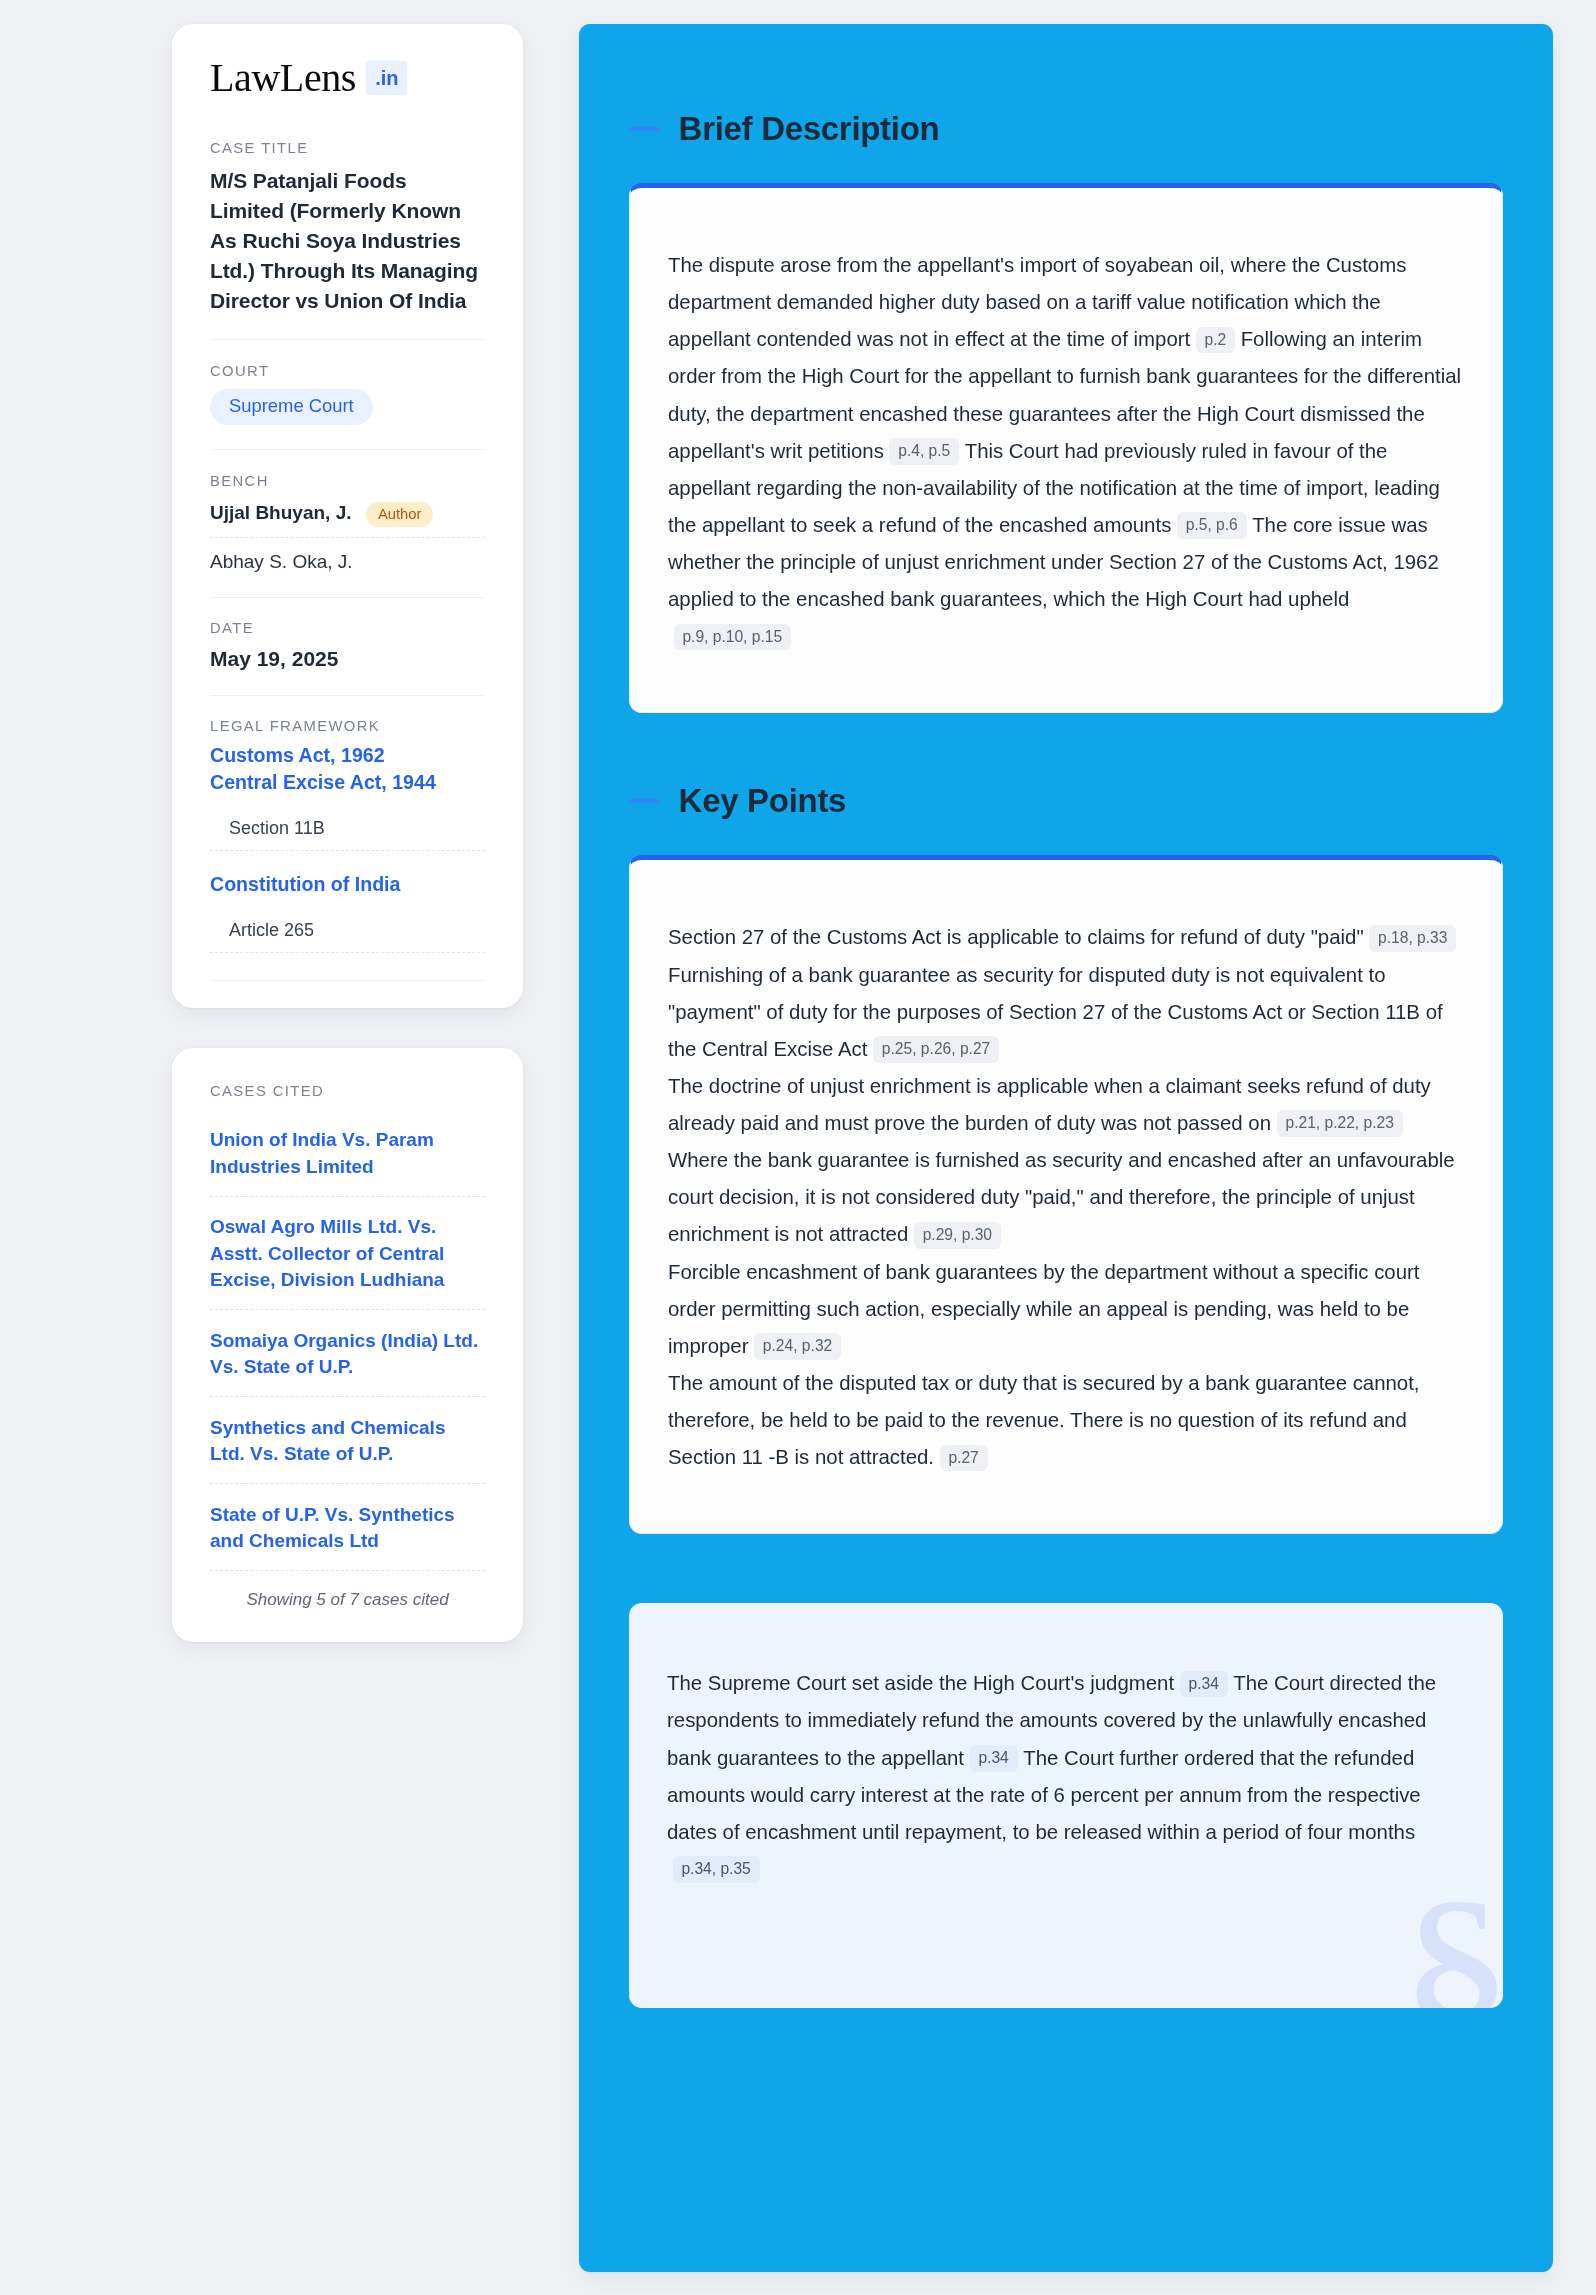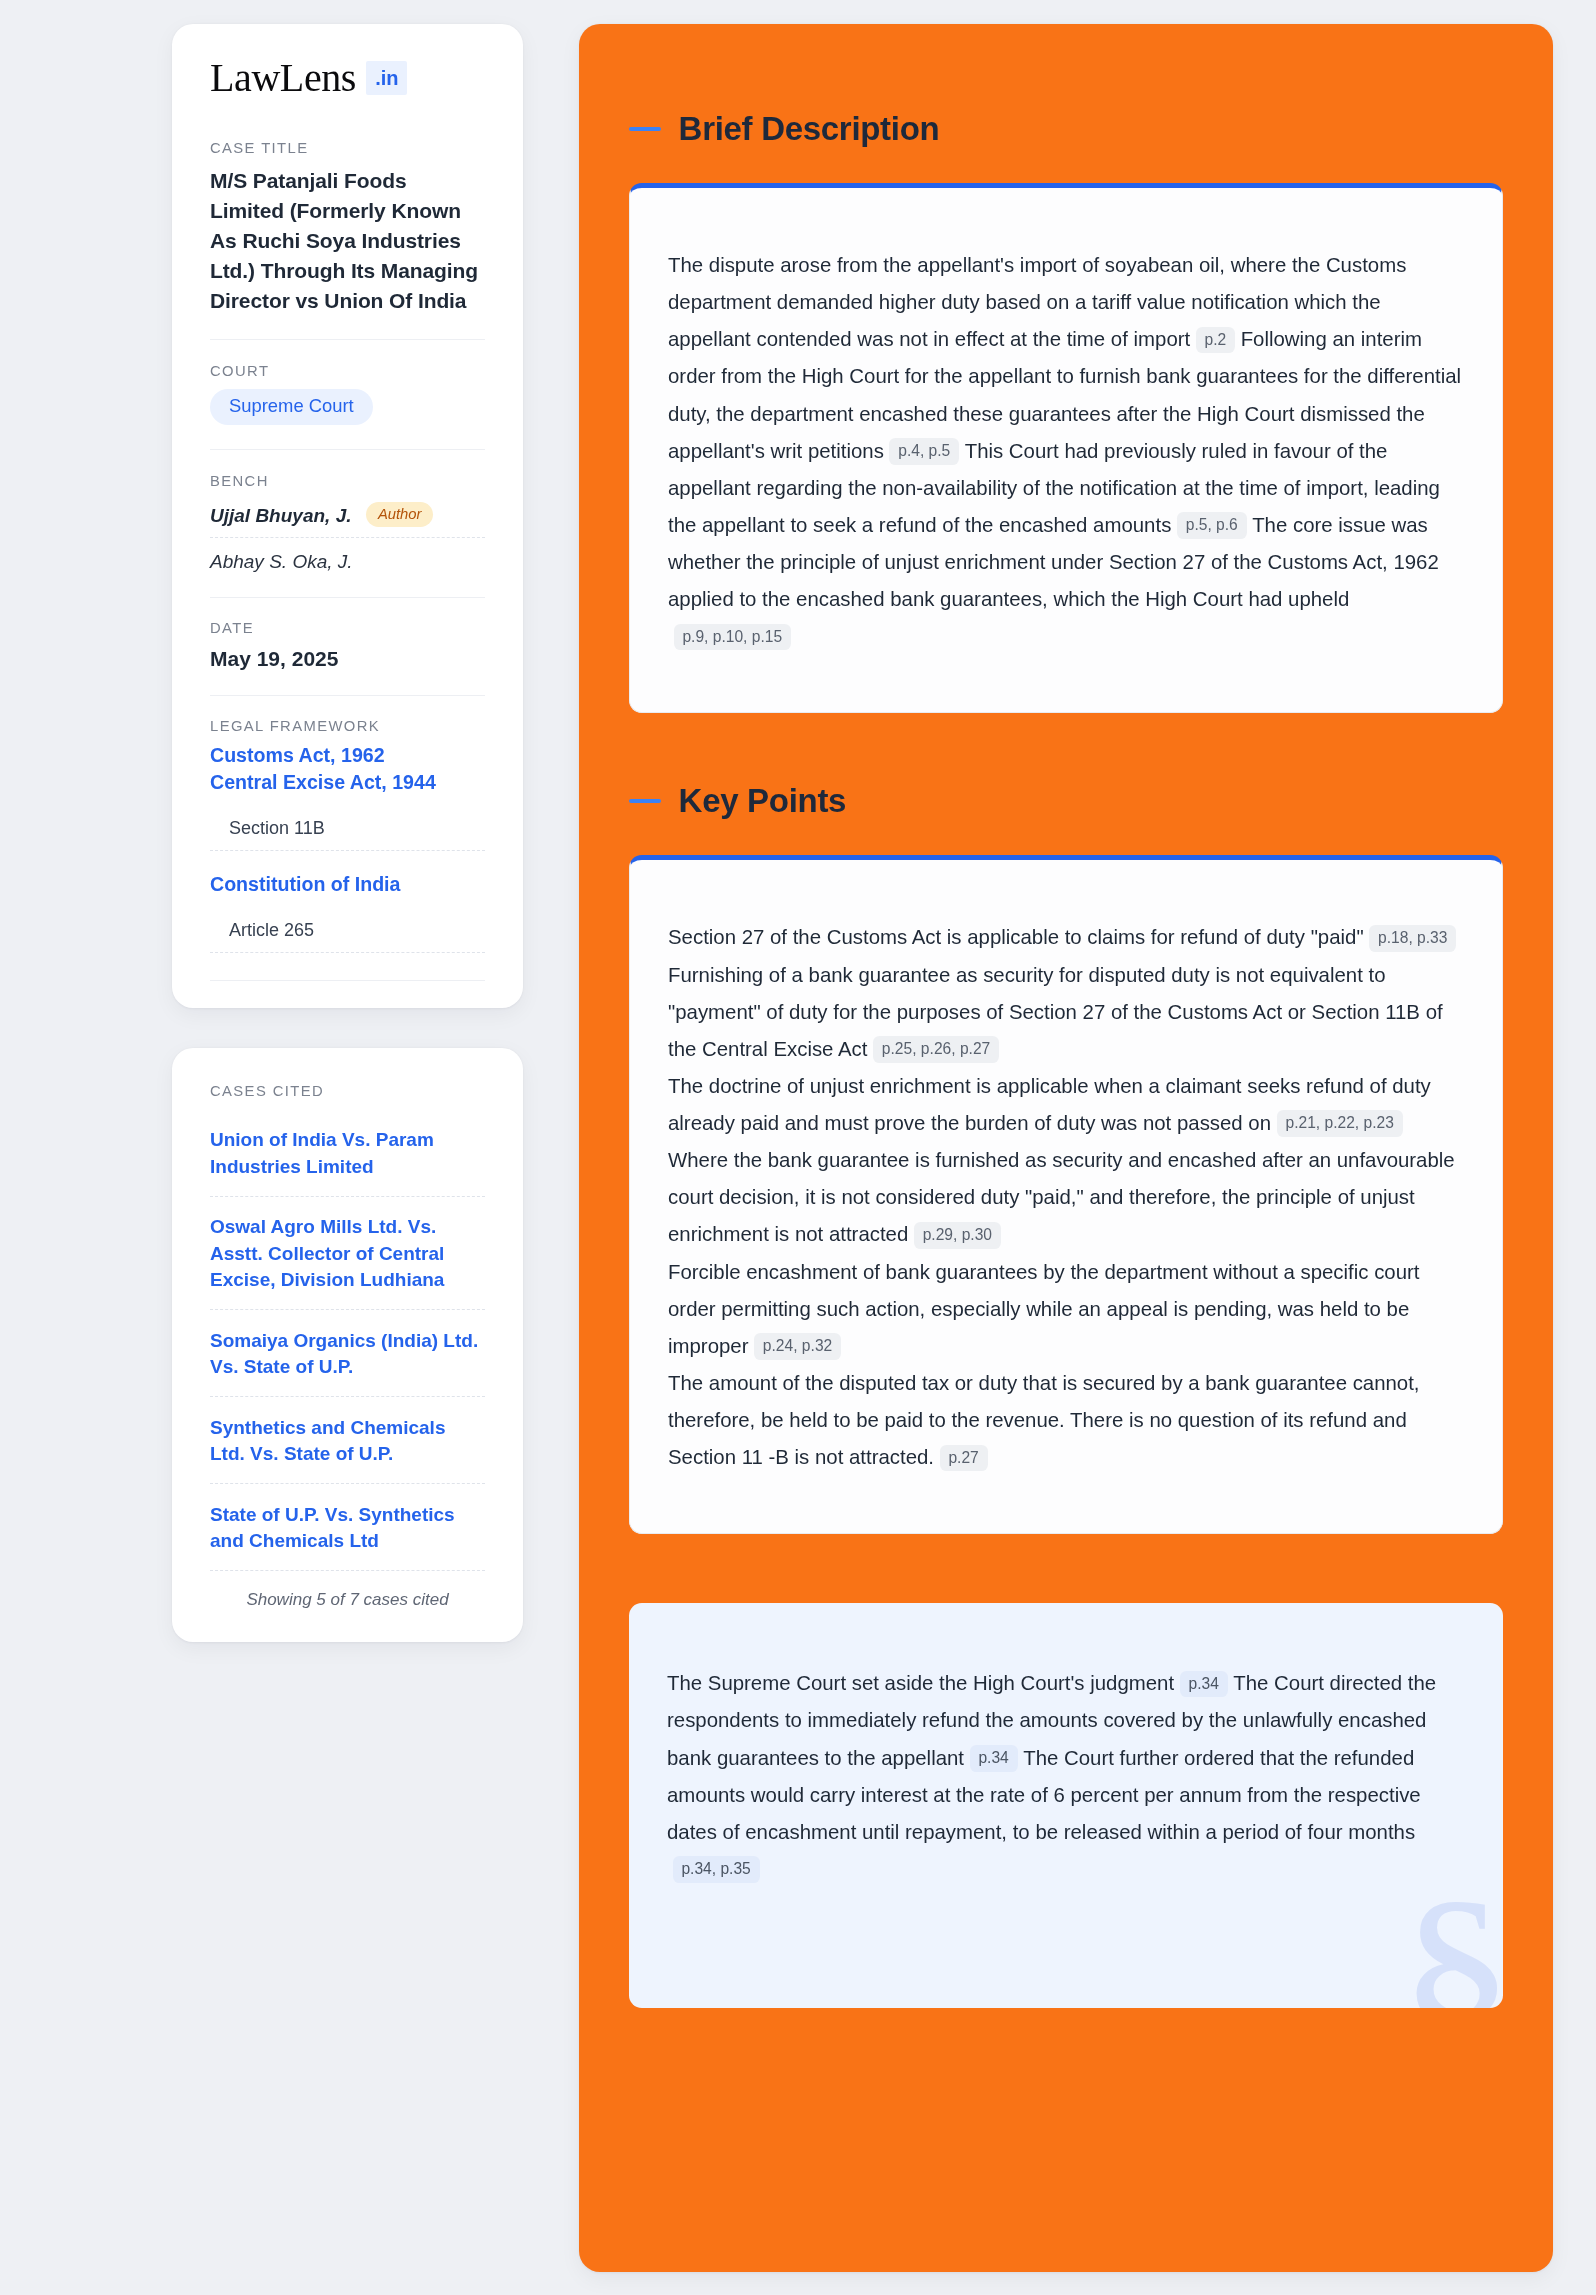--- a/index.html
+++ b/index.html
@@ -86,25 +86,24 @@
     color: #2563eb;
     font-size: 18.4px;
     font-weight: 500;
     border-radius: 798px;
     padding: 8px 19px 9.6px 19px;
     line-height: 1;
   }
 
   .bench-row {
     display: flex;
-    align-items: flex-end;
+    align-items: flex-start;
     gap: 14.4px;
     padding: 3.2px 0 9.6px 0;
     border-bottom: 1.6px dashed #dfe3ea;
-    font-style: italic;
   }
   .bench-row:last-child { border-bottom: none; padding-bottom: 0; }
   .bench-row + .bench-row { padding-top: 12.8px; }
   .bench-name { font-size: 19px; color: #1f2937; font-weight: bold; }
   .bench-name.plain { font-weight: normal; color: #2b3340; }
   .author-pill {
     background: #fdeec9;
     color: #b45309;
     font-size: 14.8px;
     font-weight: 500;
@@ -144,22 +143,22 @@
     text-align: center;
     font-size: 17px;
     font-style: italic;
     color: #5f6674;
     padding-top: 19px;
   }
 
   
   .main {
     flex: 1;
-    background: #f97316;
-    border-radius: 21px;
+    background: #0ea5e9;
+    border-radius: 11px;
     box-shadow: 0 0.8px 2.4px rgba(16,24,40,0.05), 0 6.4px 21px rgba(16,24,40,0.05);
     padding: 86px 50px 49px 50px;
     min-height: 2248px;
   }
 
   .section + .section { margin-top: 69px; }
 
   .section-head {
     display: flex;
     align-items: center;

